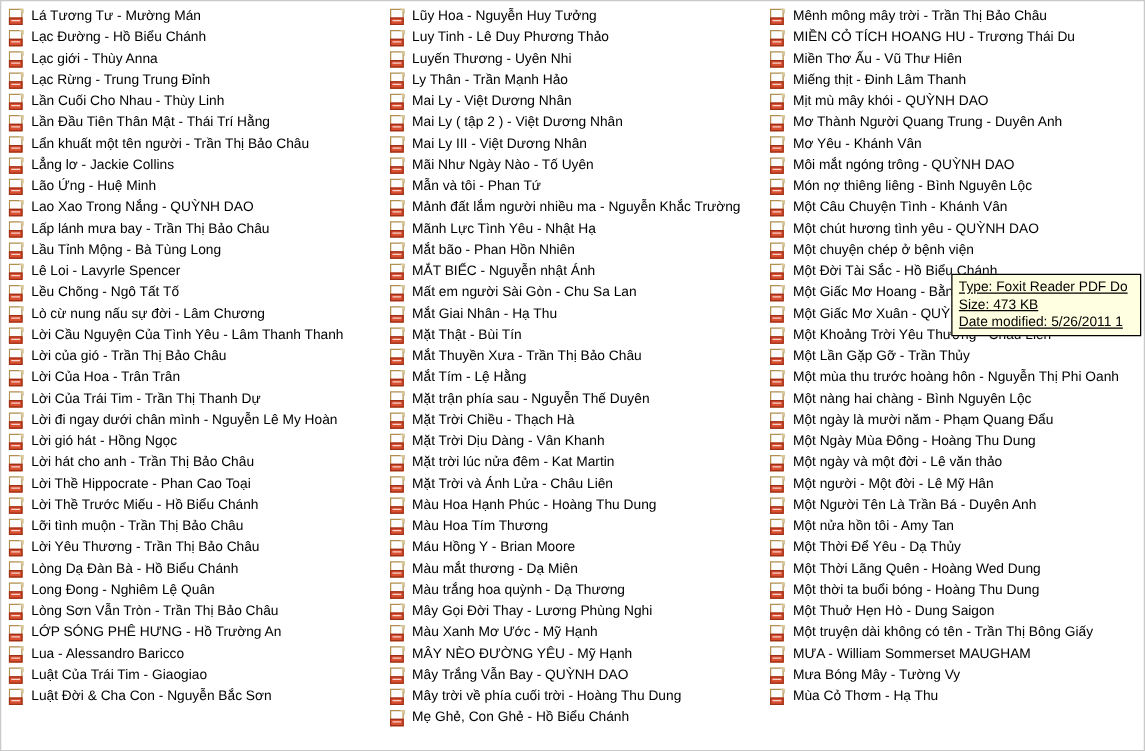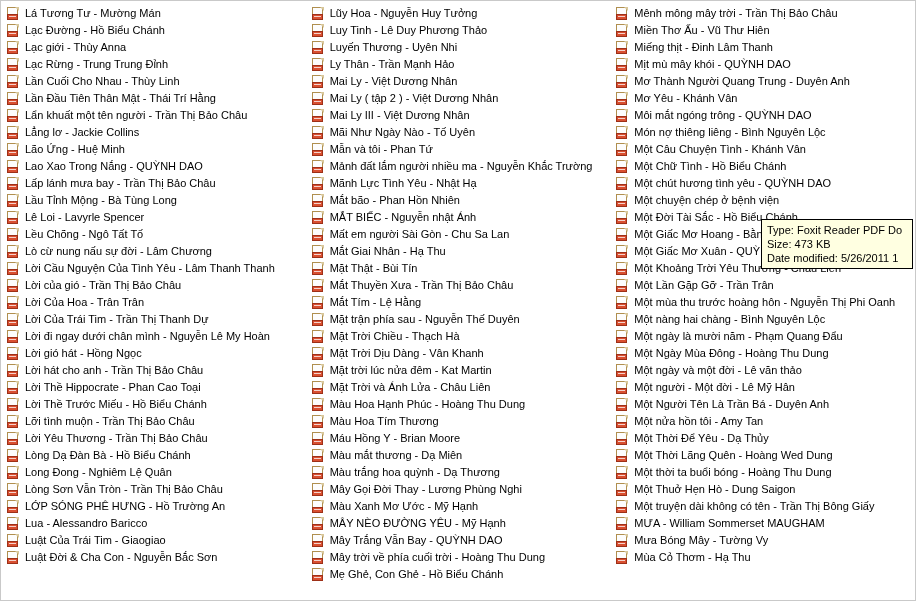--- a/index.html
+++ b/index.html
@@ -107,20 +107,21 @@
     width: 152px;
     background: #ffffe1;
     border: 1px solid #000000;
     box-sizing: border-box;
     padding: 3px 4px 3px 5px;
     font-size: 11px;
     line-height: 14px;
     color: #000000;
     white-space: nowrap;
     overflow: hidden;
+    text-decoration: underline;
   }
   .tip-line {
     height: 14px;
     overflow: hidden;
   }
 </style>
 </head>
 <body>
 
 <div id="window">
@@ -676,20 +677,28 @@
             <span class="bar"></span>
           </span>
           <span class="file-name">Mênh mông mây trời - Trần Thị Bảo Châu</span>
         </div>
       <div class="file-row">
           <span class="file-icon">
             <span class="sheet"></span>
             <span class="fold"></span>
             <span class="bar"></span>
           </span>
+          <span class="file-name">MIỀN CỎ TÍCH HOANG HU - Trương Thái Du</span>
+        </div>
+      <div class="file-row">
+          <span class="file-icon">
+            <span class="sheet"></span>
+            <span class="fold"></span>
+            <span class="bar"></span>
+          </span>
           <span class="file-name">Miền Thơ Ấu - Vũ Thư Hiên</span>
         </div>
       <div class="file-row">
           <span class="file-icon">
             <span class="sheet"></span>
             <span class="fold"></span>
             <span class="bar"></span>
           </span>
           <span class="file-name">Miếng thịt - Đinh Lâm Thanh</span>
         </div>
@@ -740,28 +749,20 @@
             <span class="bar"></span>
           </span>
           <span class="file-name">Một Câu Chuyện Tình - Khánh Vân</span>
         </div>
       <div class="file-row">
           <span class="file-icon">
             <span class="sheet"></span>
             <span class="fold"></span>
             <span class="bar"></span>
           </span>
-          <span class="file-name">Một Chữ Tình - Hồ Biểu Chánh</span>
-        </div>
-      <div class="file-row">
-          <span class="file-icon">
-            <span class="sheet"></span>
-            <span class="fold"></span>
-            <span class="bar"></span>
-          </span>
           <span class="file-name">Một chút hương tình yêu - QUỲNH DAO</span>
         </div>
       <div class="file-row">
           <span class="file-icon">
             <span class="sheet"></span>
             <span class="fold"></span>
             <span class="bar"></span>
           </span>
           <span class="file-name">Một chuyện chép ở bệnh viện</span>
         </div>
@@ -796,21 +797,21 @@
             <span class="bar"></span>
           </span>
           <span class="file-name">Một Khoảng Trời Yêu Thương - Châu Liên</span>
         </div>
       <div class="file-row">
           <span class="file-icon">
             <span class="sheet"></span>
             <span class="fold"></span>
             <span class="bar"></span>
           </span>
-          <span class="file-name">Một Lần Gặp Gỡ - Trần Trân</span>
+          <span class="file-name">Một Lần Gặp Gỡ - Trần Thủy</span>
         </div>
       <div class="file-row">
           <span class="file-icon">
             <span class="sheet"></span>
             <span class="fold"></span>
             <span class="bar"></span>
           </span>
           <span class="file-name">Một mùa thu trước hoàng hôn - Nguyễn Thị Phi Oanh</span>
         </div>
       <div class="file-row">

